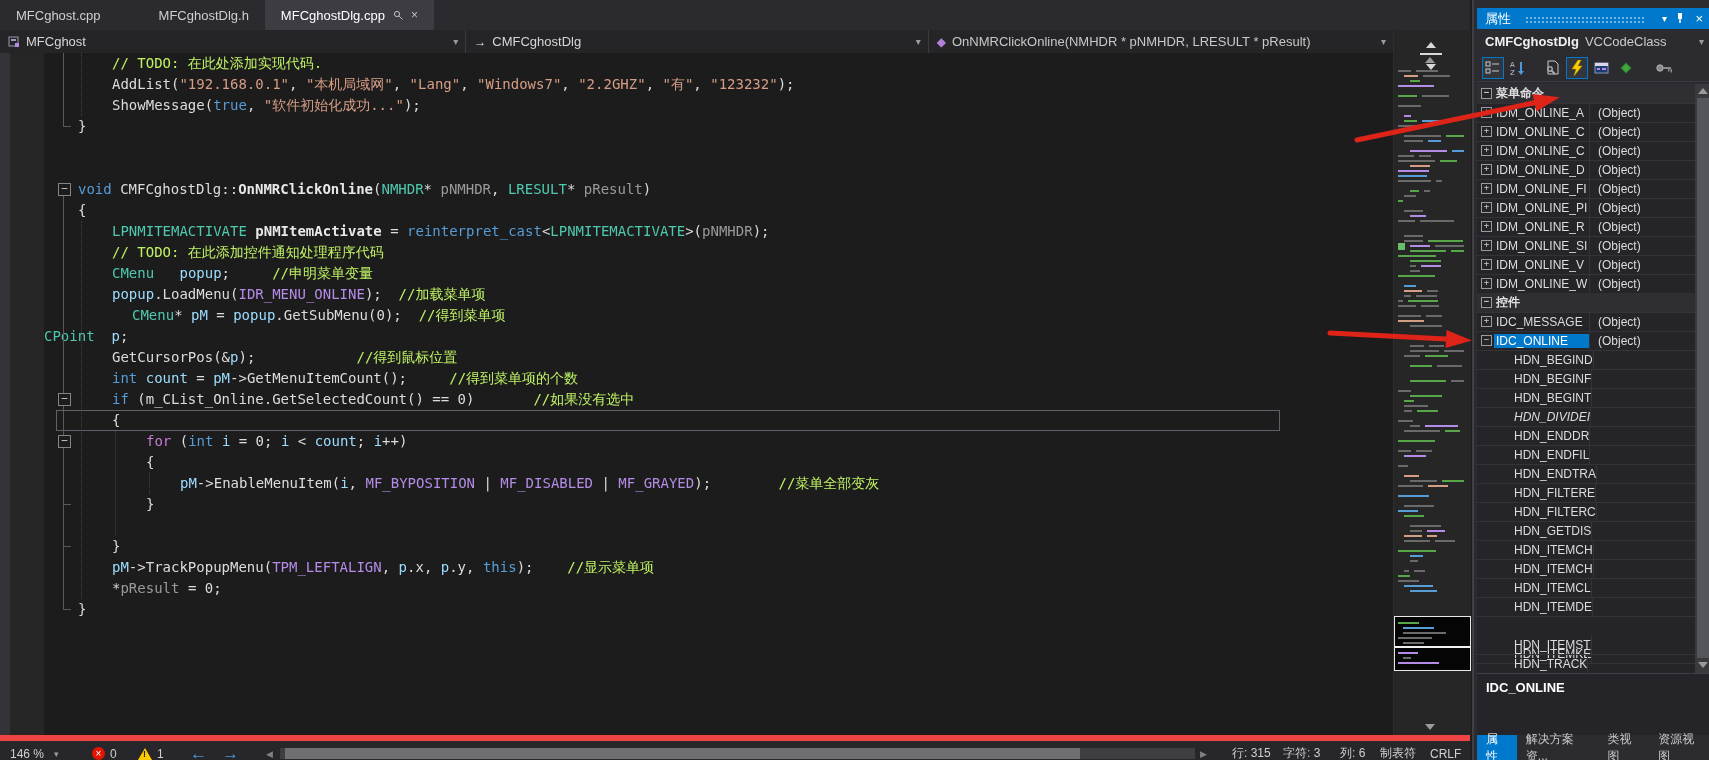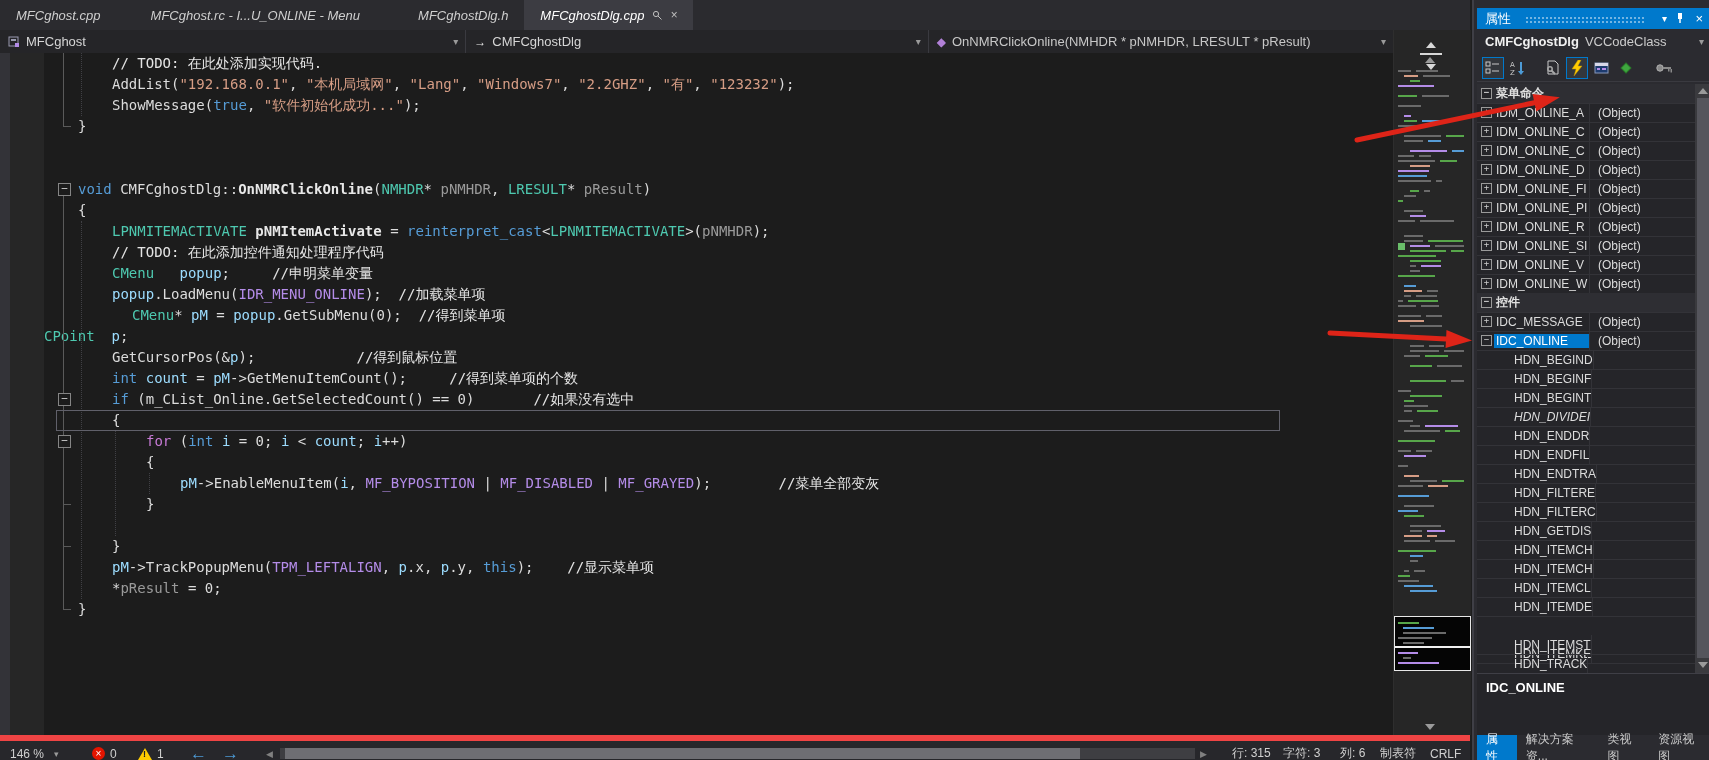--- a/index.html
+++ b/index.html
@@ -1,37 +1,37 @@
 <!DOCTYPE html>
 <html><head>
 <meta charset="utf-8">
 <style>
   html,body{margin:0;padding:0;width:1709px;height:760px;overflow:hidden;background:#1e1e1e;
     font-family:"Liberation Sans",sans-serif;-webkit-font-smoothing:antialiased;}
   #root{position:relative;width:1709px;height:760px;background:#1e1e1e;}
   .abs{position:absolute;}
   
   #tabbar{position:absolute;left:0;top:0;width:1470px;height:30px;background:#2b2b2f;display:flex;align-items:stretch;}
-  .tabs{display:flex;height:30px;font-style:italic;}
+  .tabs{display:flex;height:30px;}
   .tab{display:flex;align-items:center;padding:0 16px;font-size:13px;color:#cfcfcf;cursor:default;}
   .tab.active{background:#3c3c42;color:#ffffff;}
   .tab .pin,.tab .close{margin-left:8px;display:flex;align-items:center;color:#bfbfbf;font-size:12px;}
   #tab-right-icons{position:absolute;right:8px;top:0;height:30px;display:flex;align-items:center;gap:10px;color:#c8c8c8;}
   
   #navbar{position:absolute;left:0;top:30px;width:1393px;height:23px;background:#252528;border-bottom:1px solid #3a3a40;display:flex;}
   .nav-sec{position:relative;display:flex;align-items:center;font-size:13px;color:#d6d6d6;border-right:1px solid #3a3a40;padding:0 8px;}
   .nav-sec .chev{position:absolute;right:7px;color:#9a9a9a;font-size:10px;}
   .nav-ico{margin-right:6px;font-size:12px;display:inline-flex;}
   
   #editor{position:absolute;left:0;top:53px;width:1393px;height:682px;background:#1c1c1c;overflow:hidden;}
   #gutter1{position:absolute;left:0;top:0;width:10px;height:682px;background:#333338;}
   #gutter2{position:absolute;left:10px;top:0;width:34px;height:682px;background:#262626;}
   .code-line{position:absolute;left:0;height:21px;width:100%;font-family:"DejaVu Sans Mono",monospace;
     font-size:14px;line-height:21px;white-space:pre;color:#dcdcdc;}
-  .tk-c{color:#e5e5e5}.tk-s{color:#D69D85}.tk-k{color:#569CD6}.tk-t{color:#4EC9B0}
+  .tk-c{color:#bef264}.tk-s{color:#D69D85}.tk-k{color:#569CD6}.tk-t{color:#4EC9B0}
   .tk-i{color:#9CDCFE}.tk-p{color:#9a9a9a}.tk-m{color:#B48CE8}.tk-f{color:#C77AD6}
   .tk-b{color:#e8e8e8;font-weight:bold}.tk-w{color:#dcdcdc}
   .fold-box{position:absolute;width:11px;height:11px;border:1px solid #858585;background:#1c1c1c;color:#c8c8c8;
     font-size:11px;line-height:9px;text-align:center;font-family:"DejaVu Sans Mono",monospace;}
   .fold-line{position:absolute;width:1px;background:#5a5a5a;}
   .fold-tick{position:absolute;height:1px;background:#5a5a5a;}
   .guide{position:absolute;width:0;border-left:1px dotted #404045;}
   #curline-box{position:absolute;border:1px solid #60606a;}
   
   #minimap{position:absolute;left:1393px;top:30px;width:77px;height:705px;background:#262626;border-left:1px solid #2e2e2e;}
@@ -85,23 +85,20 @@
 </style>
 </head>
 <body>
 
 <div id="root">
 
   <div id="tabbar">
     <div class="tabs">
         <div class="tab">
           <span>MFCghost.cpp</span>
-        </div>
-        <div class="tab" style="margin-left: 18px;">
-          <span>MFCghost.rc - I...U_ONLINE - Menu</span>
         </div>
         <div class="tab" style="margin-left: 26px;">
           <span>MFCghostDlg.h</span>
         </div>
         <div class="tab active">
           <span>MFCghostDlg.cpp</span>
           <span class="pin">
             <svg width="10" height="10">
               <circle cx="4" cy="4" r="2.6" fill="none" stroke="#bfbfbf"></circle>
               <line x1="6" y1="6" x2="9.5" y2="9.5" stroke="#bfbfbf"></line>

